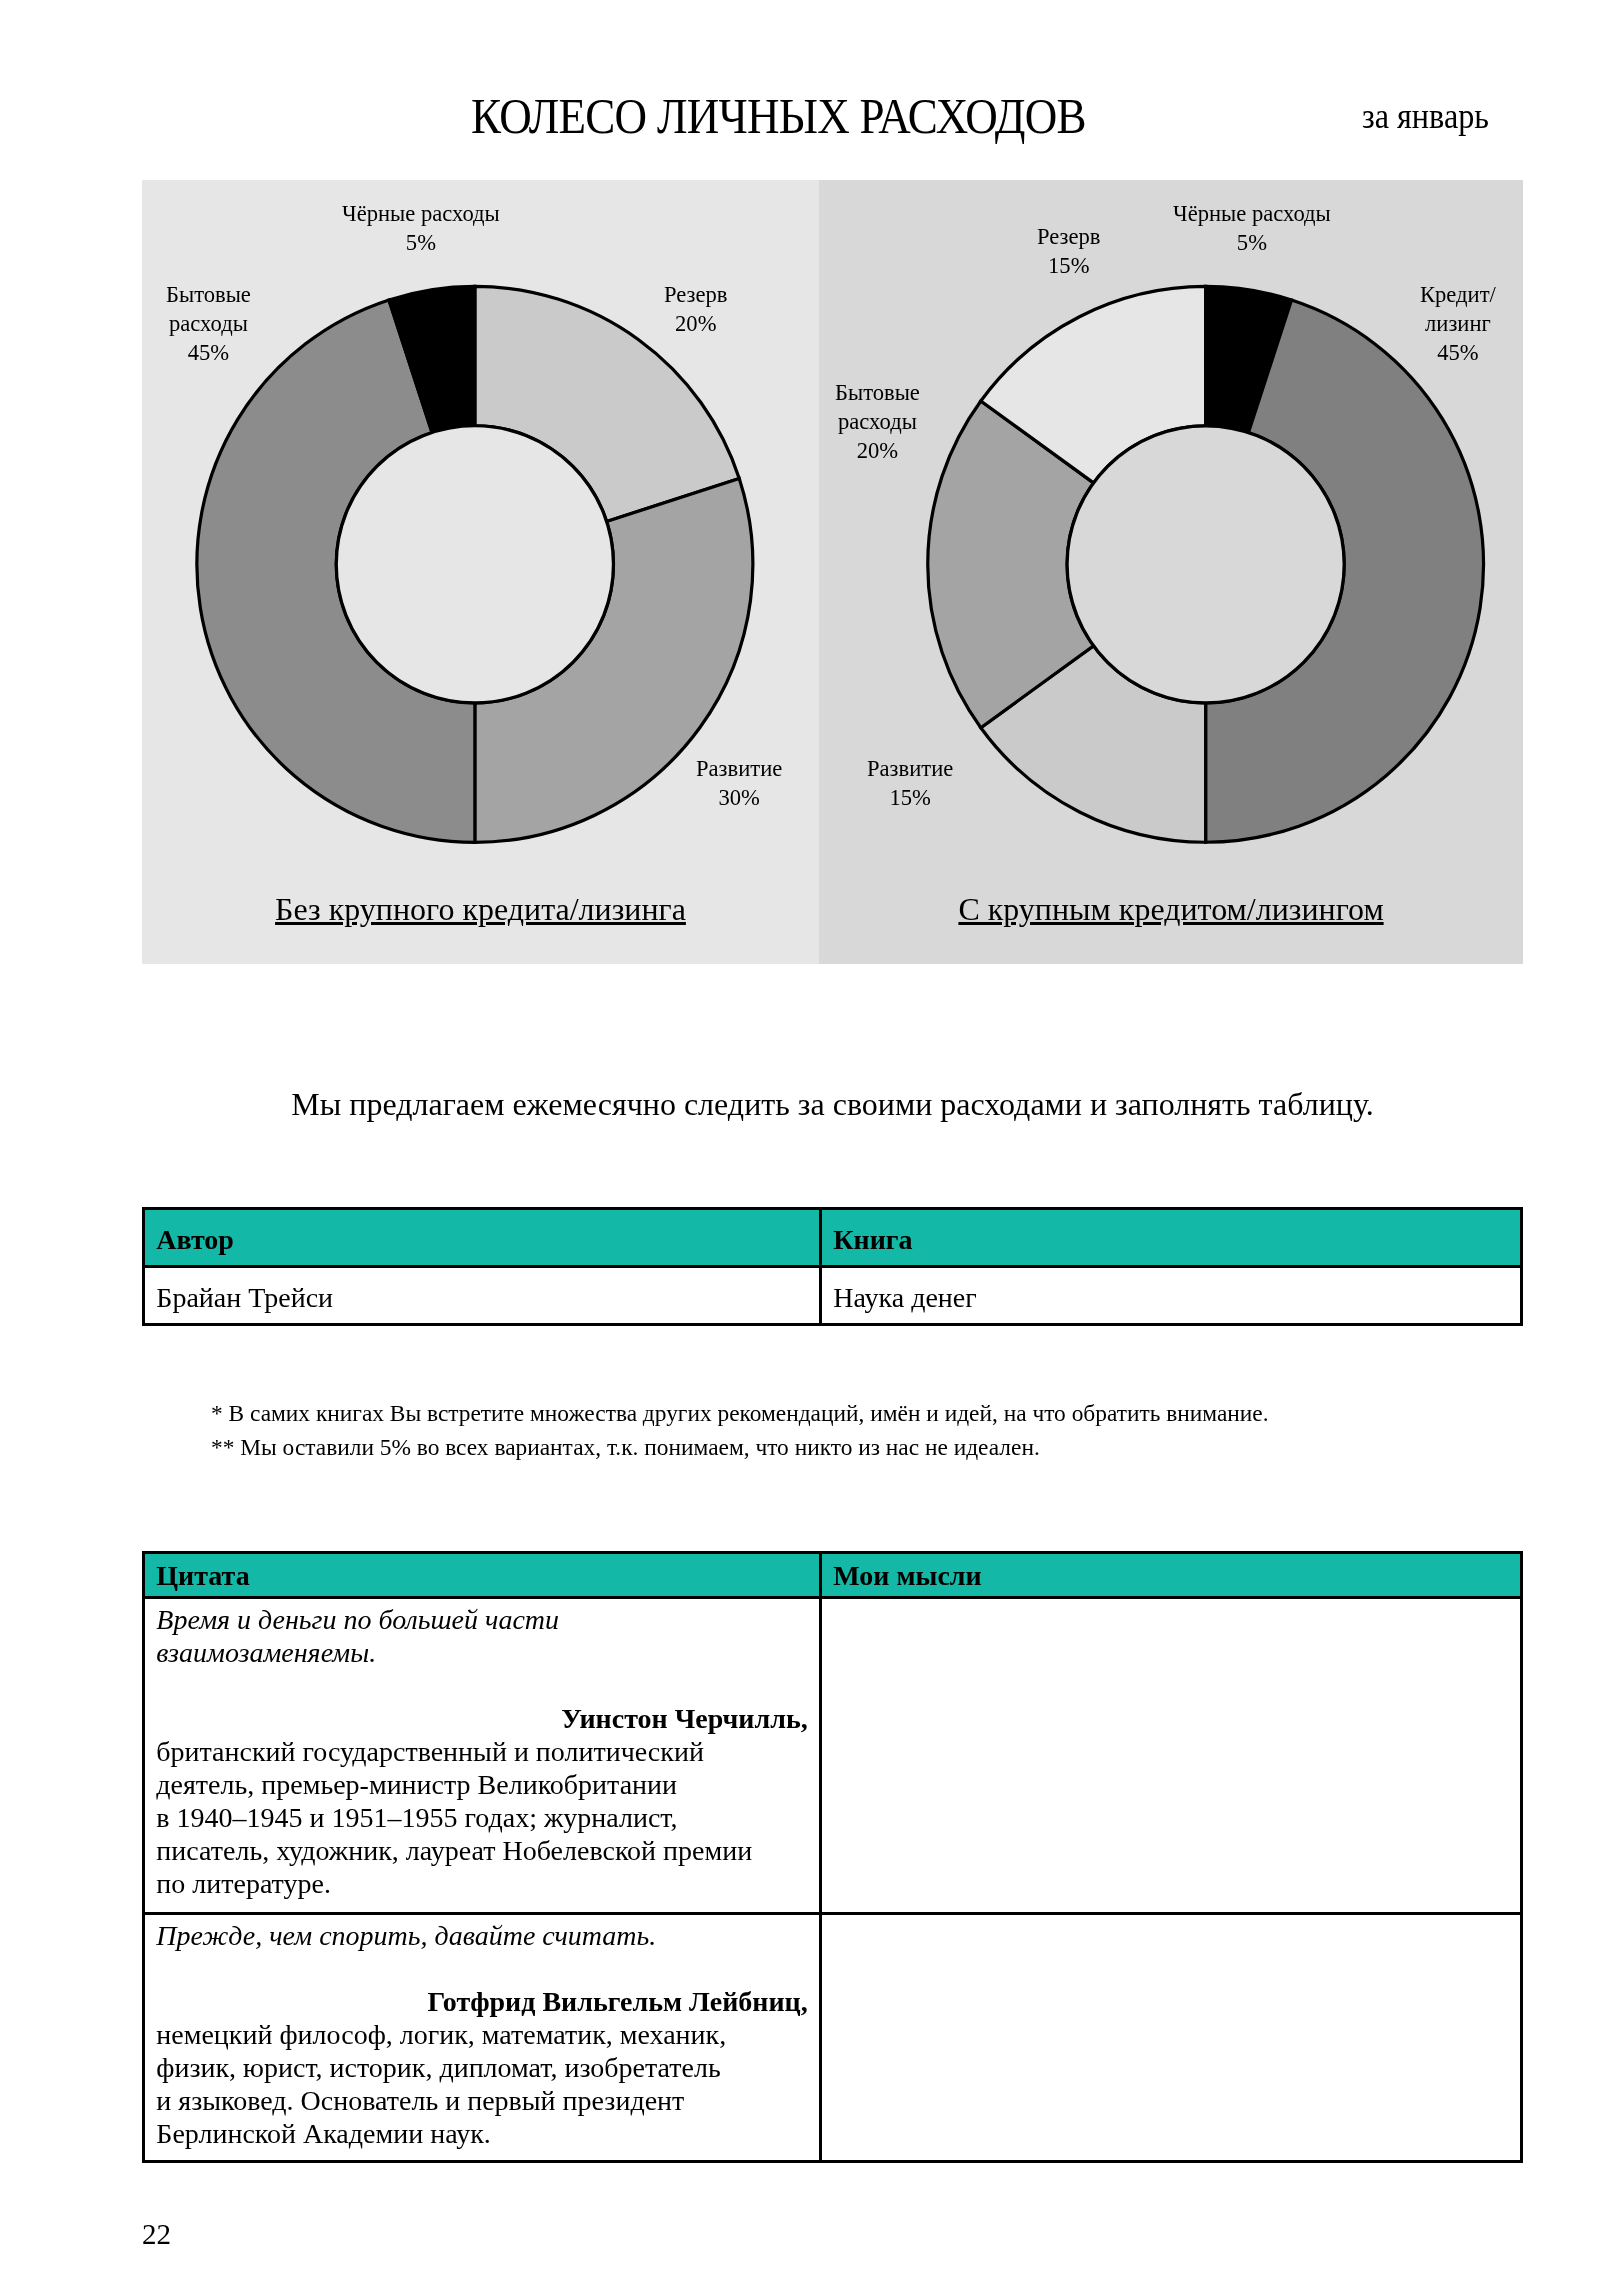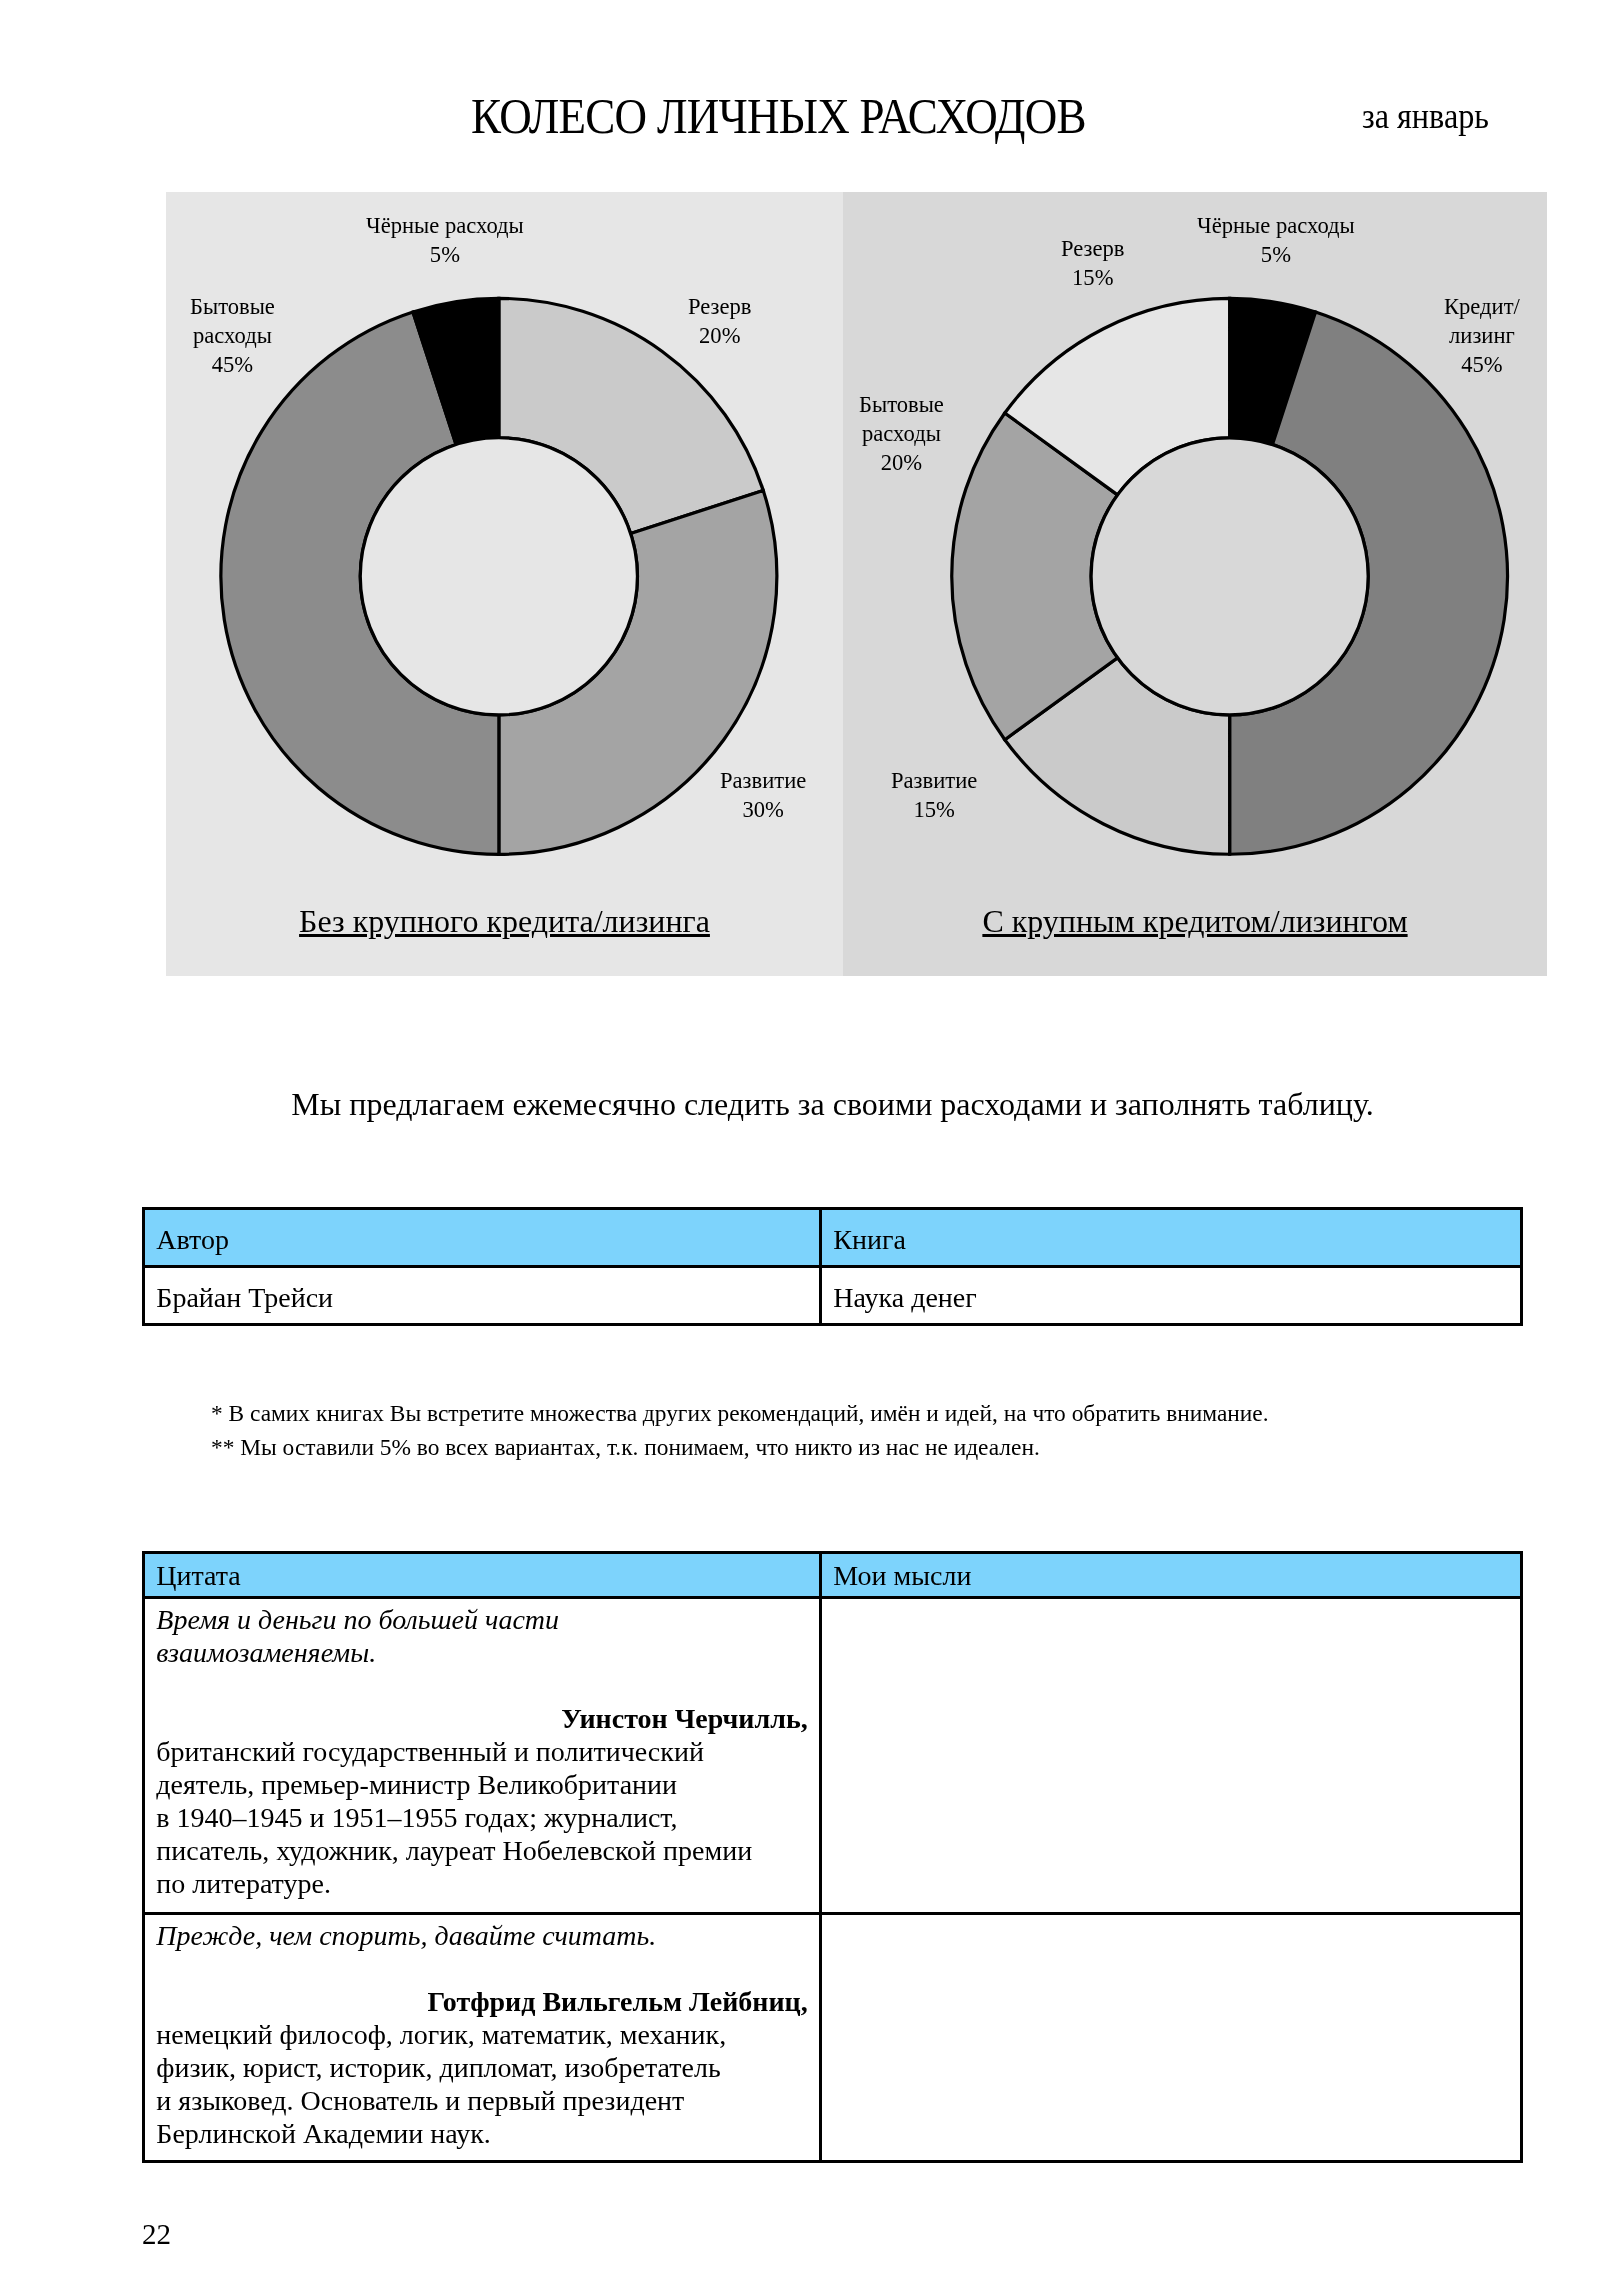--- a/index.html
+++ b/index.html
@@ -1,32 +1,32 @@
 <!DOCTYPE html>
 <html style="font-size:13px"><head>
 <meta charset="utf-8">
 <style>
   html, body { margin:0; padding:0; background:#ffffff; }
   body { width:1618px; height:2284px; position:relative; overflow:hidden;
          font-family:"Liberation Serif", "DejaVu Serif", serif; color:#000; }
   .abs { position:absolute; }
   .title { left:471px; top:87px; font-size:50px; letter-spacing:-0.8px; white-space:nowrap; transform:scaleX(0.9); transform-origin:left top; }
   .period { left:1362px; top:97px; font-size:35px; white-space:nowrap; transform:scaleX(0.92); transform-origin:left top; }
-  .panel { top:192px; height:784px;margin-left:24px; }
+  .panel { top:180px; height:784px; }
   .panel.left { left:142px; width:677px; background:#e6e6e6; }
   .panel.right { left:819px; width:704px; background:#d8d8d8; }
   svg.donut { position:absolute; left:0; top:0; }
   .lbl { position:absolute; font-size:22.6px; line-height:29px; text-align:center; white-space:nowrap; }
   .caption { position:absolute; font-size:32px; white-space:nowrap; text-align:center;text-decoration:underline; }
   .intro { left:0; width:1618px; top:1086px; text-align:center; font-size:32px; white-space:nowrap; }
   .intro .l1 { display:block; padding-left:47px; }
   .intro .l2 { display:block; font-weight:bold; margin-top:3.2px; }
   table { border-collapse:collapse; position:absolute; left:142px; width:1381px; font-size:28px; }
   table td, table th { border:3.2px solid #000; text-align:left; vertical-align:top; font-weight:normal; }
-  table th { background:#7dd3fc; font-weight:normal; }
+  table th { background:#14b8a6; font-weight:bold; }
   .books { top:1207px; }
   .books th, .books td { height:50px; padding:4.8px 11.3px 0 11.3px; vertical-align:middle; }
   .books col.c1 { width:677px; }
   .footnotes { left:211px; top:1396px; font-size:23.4px; line-height:34px; white-space:nowrap; }
   .quotes { top:1551px; }
   .quotes th { height:40px; padding:1.6px 11.3px 0 11.3px; vertical-align:middle; }
   .quotes td { padding:4.8px 11.3px 8px 11.3px; line-height:33px; font-size:28px; }
   .quotes col.c1 { width:677px; }
   .quote-text { font-style:italic; display:block; }
   .quote-author { font-weight:bold; display:block; margin-top:33px;text-align:right; }

